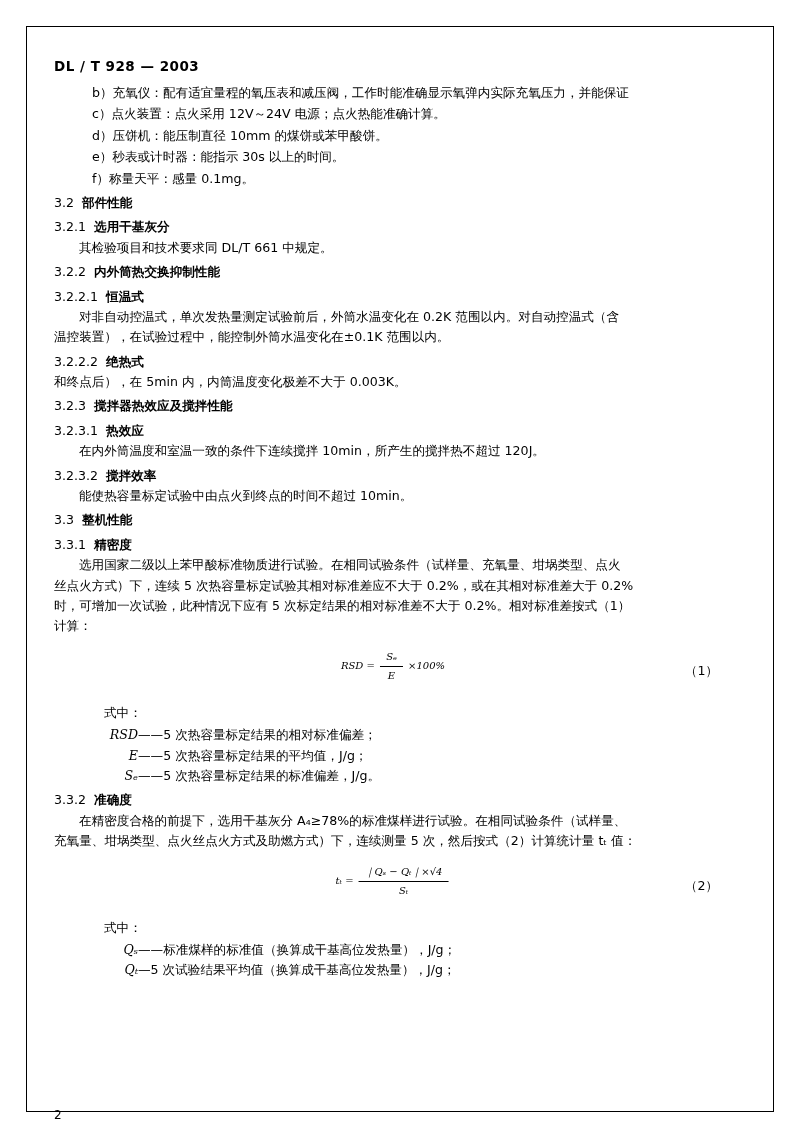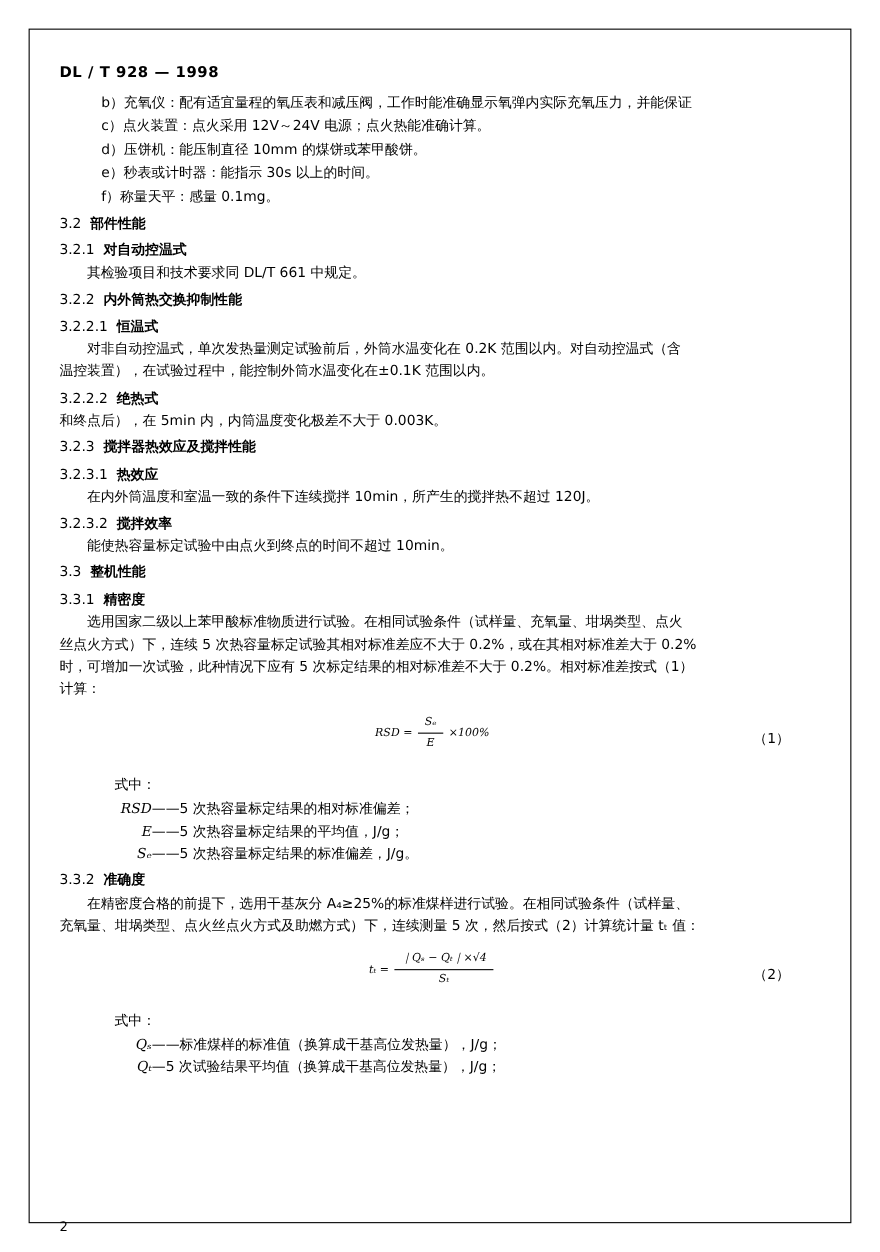--- a/index.html
+++ b/index.html
@@ -133,38 +133,38 @@
   }
 </style>
 </head>
 <body>
 
 <div class="page">
   <div class="frame"></div>
 
   <div class="content">
 
-    <div class="doc-header">DL / T 928 — 1998</div>
+    <div class="doc-header">DL / T 928 — 2003</div>
 
     <div class="body-col">
 
       <div class="lst">
         <p><span>b）充氧仪：配有适宜量程的氧压表和减压阀，工作时能准确显示氧弹内实际充氧压力，并能保证</span></p>
         <p><span>c）点火装置：点火采用 12V～24V 电源；点火热能准确计算。</span></p>
         <p><span>d）压饼机：能压制直径 10mm 的煤饼或苯甲酸饼。</span></p>
         <p><span>e）秒表或计时器：能指示 30s 以上的时间。</span></p>
         <p><span>f）称量天平：感量 0.1mg。</span></p>
       </div>
 
       <p class="sec-line">
         <span class="nm">3.2</span>&nbsp;&nbsp;<span class="bold">部件性能</span>
       </p>
 
       <p class="sec-line">
-        <span class="nm">3.2.1</span>&nbsp;&nbsp;<span class="bold">对自动控温式</span>
+        <span class="nm">3.2.1</span>&nbsp;&nbsp;<span class="bold">选用干基灰分</span>
       </p>
       <p class="para">其检验项目和技术要求同 DL/T 661 中规定。</p>
 
       <p class="sec-line">
         <span class="nm">3.2.2</span>&nbsp;&nbsp;<span class="bold">内外筒热交换抑制性能</span>
       </p>
 
       <p class="sec-line">
         <span class="nm">3.2.2.1</span>&nbsp;&nbsp;<span class="bold">恒温式</span>
       </p>
@@ -217,21 +217,21 @@
       <p class="shi">式中：</p>
       <div class="defs">
         <p class="dl"><span class="sym">RSD</span><span>——5 次热容量标定结果的相对标准偏差；</span></p>
         <p class="dl"><span class="sym">E</span><span>——5 次热容量标定结果的平均值，J/g；</span></p>
         <p class="dl"><span class="sym">Sₑ</span><span>——5 次热容量标定结果的标准偏差，J/g。</span></p>
       </div>
 
       <p class="sec-line">
         <span class="nm">3.3.2</span>&nbsp;&nbsp;<span class="bold">准确度</span>
       </p>
-      <p class="para">在精密度合格的前提下，选用干基灰分 A₄≥25%的标准煤样进行试验。在相同试验条件（试样量、</p>
+      <p class="para">在精密度合格的前提下，选用干基灰分 A₄≥78%的标准煤样进行试验。在相同试验条件（试样量、</p>
       <p class="para-flat">充氧量、坩埚类型、点火丝点火方式及助燃方式）下，连续测量 5 次，然后按式（2）计算统计量 tₜ 值：</p>
 
       <div class="formula-wrap">
         <div class="formula">
           <span>tₜ =</span>
           <span class="frac">
             <span class="num">｜Qₛ − Qₜ｜×√4</span>
             <span class="den">Sₜ</span>
           </span>
         </div>

